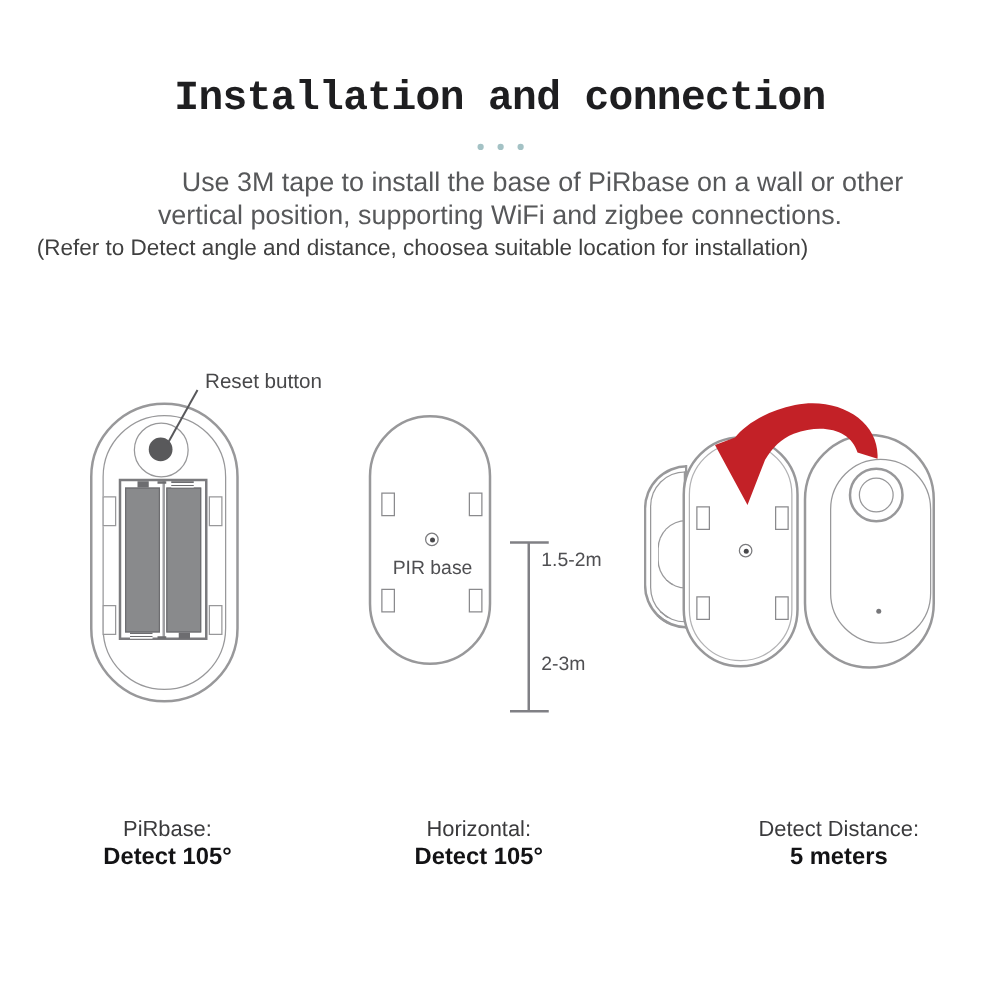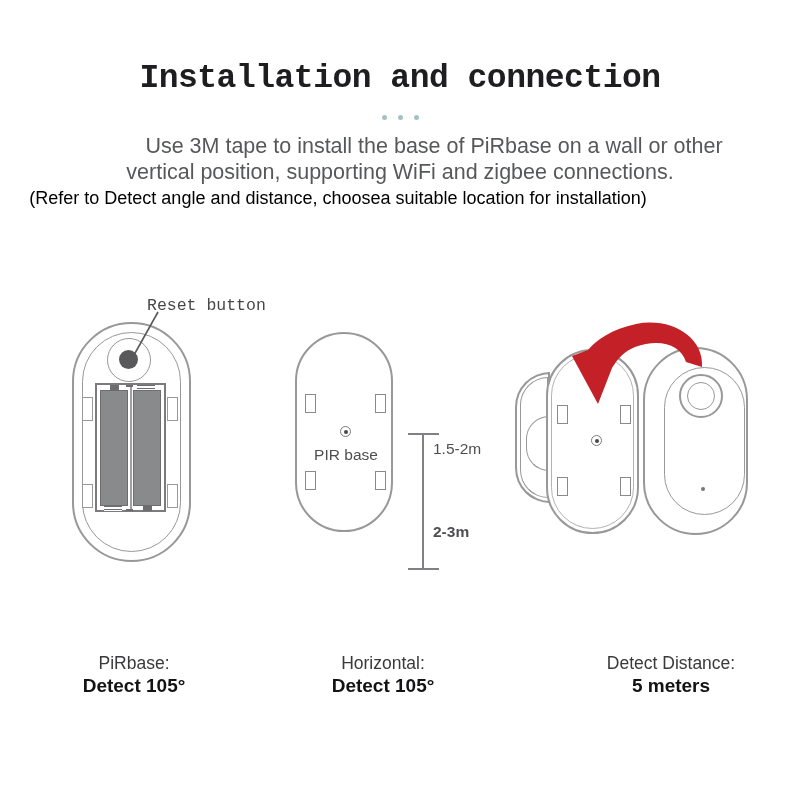--- a/index.html
+++ b/index.html
@@ -9,21 +9,21 @@
   .title{position:absolute;left:0;top:60px;width:800px;margin:0;text-align:center;
          font-size:33px;font-weight:700;letter-spacing:-0.5px;color:#1e1e20;
          font-family:Liberation Mono, monospace;}
   .dots{position:absolute;left:0;top:115px;width:800px;display:flex;justify-content:center;gap:11px;}
   .dot{width:5px;height:5px;border-radius:50%;background:#a4c2c5;}
   .desc{position:absolute;left:0;width:800px;margin:0;text-align:center;
         font-size:21.5px;color:#57585a;}
   .desc.l1{top:134px;padding-left:34px;}
   .desc.l2{top:160px;}
   .note{position:absolute;left:0;top:188px;width:676px;margin:0;text-align:center;
-        font-size:18px;color:#000000;}
+        font-size:18px;color:#404040;}
   .pill{border:1.5px solid #98989a;background:transparent;}
   .pill.thick{border-width:2px;}
   .circ{border:1.5px solid #98989a;border-radius:50%;background:transparent;}
   .slot{width:11px;height:19px;border:1.5px solid #8a8a8d;background:#fff;}
   .screw-ring{width:11px;height:11px;border:1.5px solid #7a7a7d;border-radius:50%;}
   .screw-dot{width:4px;height:4px;background:#48484b;border-radius:50%;}
   .battery{background:#898a8c;border:1px solid #6d6d70;}
   .nub{background:#6d6d70;}
   .coil{background:repeating-linear-gradient(to bottom,#6d6d70 0 1.2px,#fdfdfd 1.2px 2.6px);}
   .clip{width:11px;height:24px;border:1.5px solid #98989a;background:#fff;}
@@ -63,33 +63,33 @@
   <div class="abs coil" style="left:104px;top:506px;width:18px;height:5px;"></div>
   <div class="abs nub" style="left:143px;top:506px;width:9px;height:5px;"></div>
   <div class="abs nub" style="left:126px;top:385px;width:7px;height:2px;"></div>
   <div class="abs nub" style="left:126px;top:509px;width:7px;height:2px;"></div>
 
   <div class="abs clip" style="left:82px;top:397px;"></div>
   <div class="abs clip" style="left:82px;top:484px;"></div>
   <div class="abs clip" style="left:167px;top:397px;"></div>
   <div class="abs clip" style="left:167px;top:484px;"></div>
 
-  <div class="abs reset-label" style="left:147px;top:296px;font-family:Liberation Mono, monospace;">Reset button</div>
+  <div class="abs reset-label" style="left:164px;top:296px;">Reset button</div>
 
   <div class="abs pill thick" style="left:295px;top:332px;width:98px;height:200px;border-radius:50px;"></div>
   <div class="abs slot" style="left:305px;top:394px;"></div>
   <div class="abs slot" style="left:375px;top:394px;"></div>
   <div class="abs slot" style="left:305px;top:471px;"></div>
   <div class="abs slot" style="left:375px;top:471px;"></div>
   <div class="abs screw-ring" style="left:340px;top:426px;"></div>
   <div class="abs screw-dot" style="left:344px;top:430px;"></div>
   <div class="abs small-label" style="left:346px;top:446px;transform:translateX(-50%);">PIR base</div>
 
   <div class="abs small-label" style="left:433px;top:440px;">1.5-2m</div>
-  <div class="abs small-label" style="left:433px;top:523px;font-weight:bold;">2-3m</div>
+  <div class="abs small-label" style="left:433px;top:523px;">2-3m</div>
 
   <div class="abs pill thick" style="left:515px;top:372px;width:35px;height:131px;border-radius:66px 0 0 66px;"></div>
   <div class="abs pill" style="left:520px;top:377px;width:28px;height:121px;border-radius:61px 0 0 61px;"></div>
   <div class="abs pill" style="left:526px;top:416px;width:23px;height:55px;border-radius:28px 0 0 28px;"></div>
 
   <div class="abs pill thick" style="left:546px;top:349px;width:93px;height:185px;border-radius:47px;background:#fff;"></div>
   <div class="abs pill" style="left:551px;top:354px;width:83px;height:175px;border-radius:42px;border-color:#b2b2b4;"></div>
   <div class="abs slot" style="left:557px;top:405px;"></div>
   <div class="abs slot" style="left:620px;top:405px;"></div>
   <div class="abs slot" style="left:557px;top:477px;"></div>

